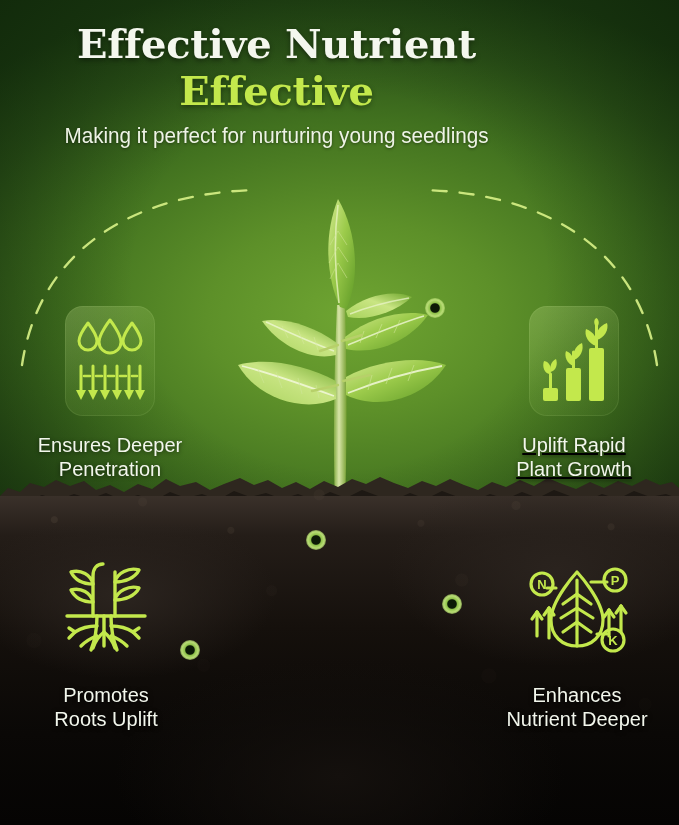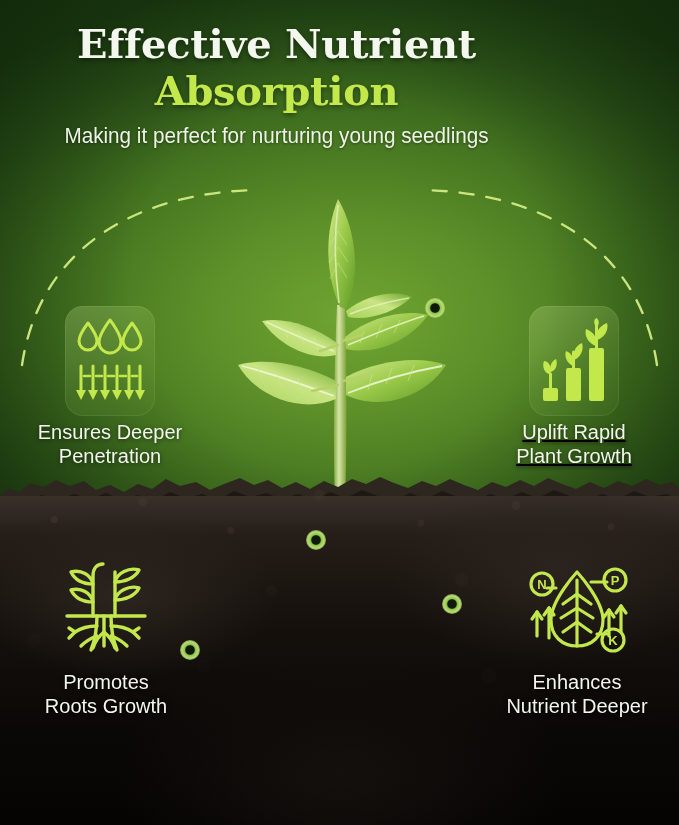--- a/index.html
+++ b/index.html
@@ -112,21 +112,21 @@
   
   .feat{position:absolute;text-align:center;}
   .card{
     width:90px;height:110px;border-radius:18px;
     margin:0 auto;
     background:linear-gradient(150deg, rgba(205,232,150,.26) 0%, rgba(150,196,90,.16) 55%, rgba(110,160,60,.10) 100%);
     box-shadow:inset 0 0 0 1px rgba(220,245,170,.10);
     display:flex;align-items:center;justify-content:center;
   }
   .feat-label{
-    margin-top:4px;
+    margin-top:17px;
     font-family:"Liberation Sans", sans-serif;
     font-size:20px;line-height:24px;
     color:#f2f6ec;
     text-shadow:0 1px 4px rgba(0,0,0,.55);
     white-space:pre-line;
   }
   .feat-label-dark{ text-shadow:0 1px 5px rgba(0,0,0,.9); }
 
   .f-tl{left:16px;  top:306px; width:188px;}
   .f-tr{left:480px; top:306px; width:188px;text-decoration:underline;}
@@ -296,21 +296,21 @@
                L330,22 L346,28 L362,20 L378,26 L394,30 L410,23 L426,29 L442,21 L458,27 L474,31
                L490,24 L506,29 L522,22 L538,28 L554,20 L570,26 L586,31 L602,24 L618,29 L634,21
                L650,27 L666,24 L679,29 L679,48 L0,48 Z" fill="#1d1813"></path>
     </svg>
     <div class="soil-body"></div>
     <div class="soil-grain"></div>
   </div>
 
   <div class="head">
     <h1 class="h1">Effective Nutrient</h1>
-    <div class="h2">Absorption</div>
+    <div class="h2">Effective</div>
     <div class="sub">Making it perfect for nurturing young seedlings</div>
   </div>
 
   <div class="feat f-tl">
     <div class="card">
       <svg width="72" height="86" viewBox="0 0 72 86">
         <g fill="none" stroke="#c3e84c" stroke-width="3" stroke-linejoin="round" stroke-linecap="round">
           <path d="M14,5 C14,5 5,17 5,23 A9,9 0 0 0 23,23 C23,17 14,5 14,5 Z"></path>
           <path d="M36,2 C36,2 25,16 25,24 A11,11 0 0 0 47,24 C47,16 36,2 36,2 Z"></path>
           <path d="M58,5 C58,5 49,17 49,23 A9,9 0 0 0 67,23 C67,23 67,17 58,5 Z"></path>
@@ -400,21 +400,21 @@
           <path d="M58,68 C66,68 74,70 80,74"></path>
           <path d="M58,78 C64,80 70,84 74,88"></path>
           <path d="M22,74 L16,70 M22,74 L16,80"></path>
           <path d="M80,74 L86,70 M80,74 L86,80"></path>
           <path d="M51,74 C46,78 42,84 40,90"></path>
           <path d="M51,74 C56,78 60,84 62,90"></path>
         </g>
       </svg>
     </div>
     <div class="feat-label feat-label-dark">Promotes
-Roots Growth</div>
+Roots Uplift</div>
   </div>
 
   <div class="feat f-br">
     <div class="bare-icon">
       <svg width="112" height="106" viewBox="0 0 112 106">
         <g fill="none" stroke="#c3e84c" stroke-width="3.2" stroke-linecap="round" stroke-linejoin="round">
 
           <path d="M56,14 C56,14 30,42 30,62 C30,78 41,88 56,88 C71,88 82,78 82,62 C82,42 56,14 56,14 Z"></path>
 
           <path d="M56,22 L56,88"></path>

